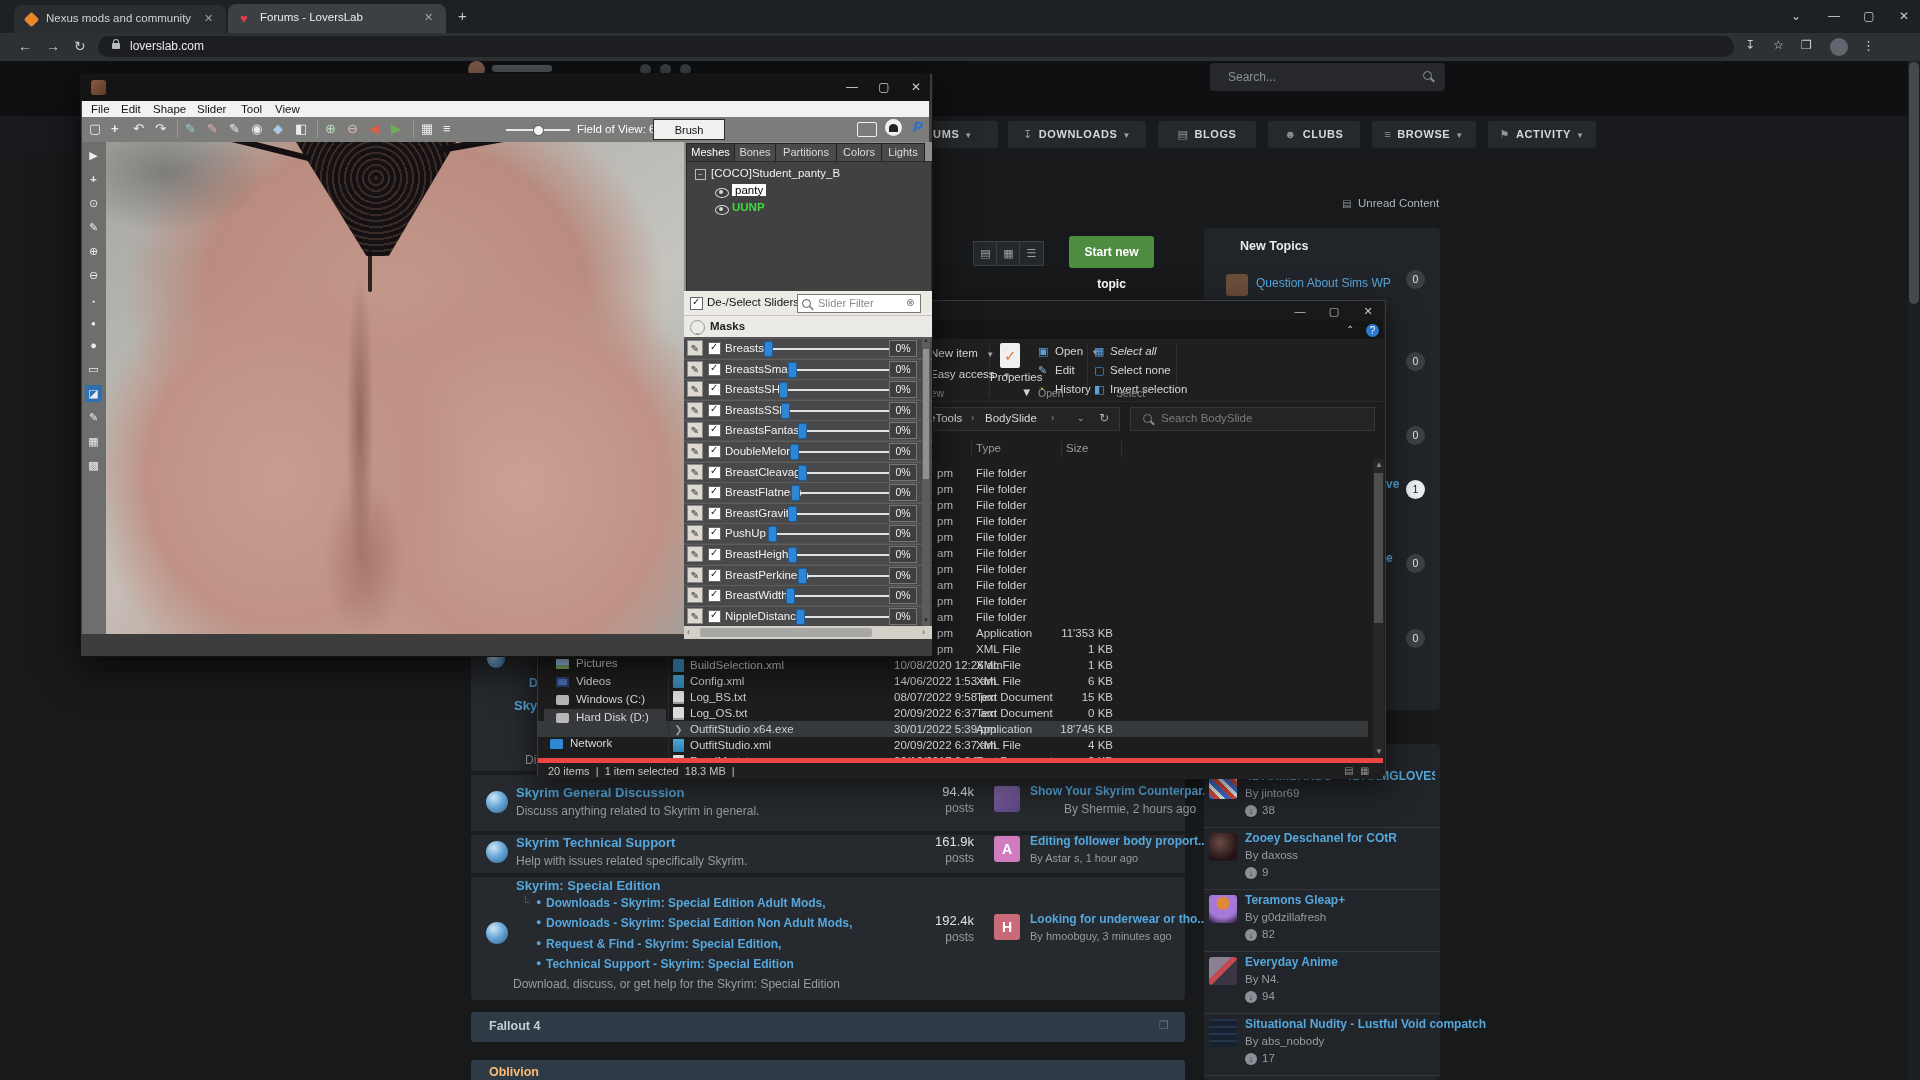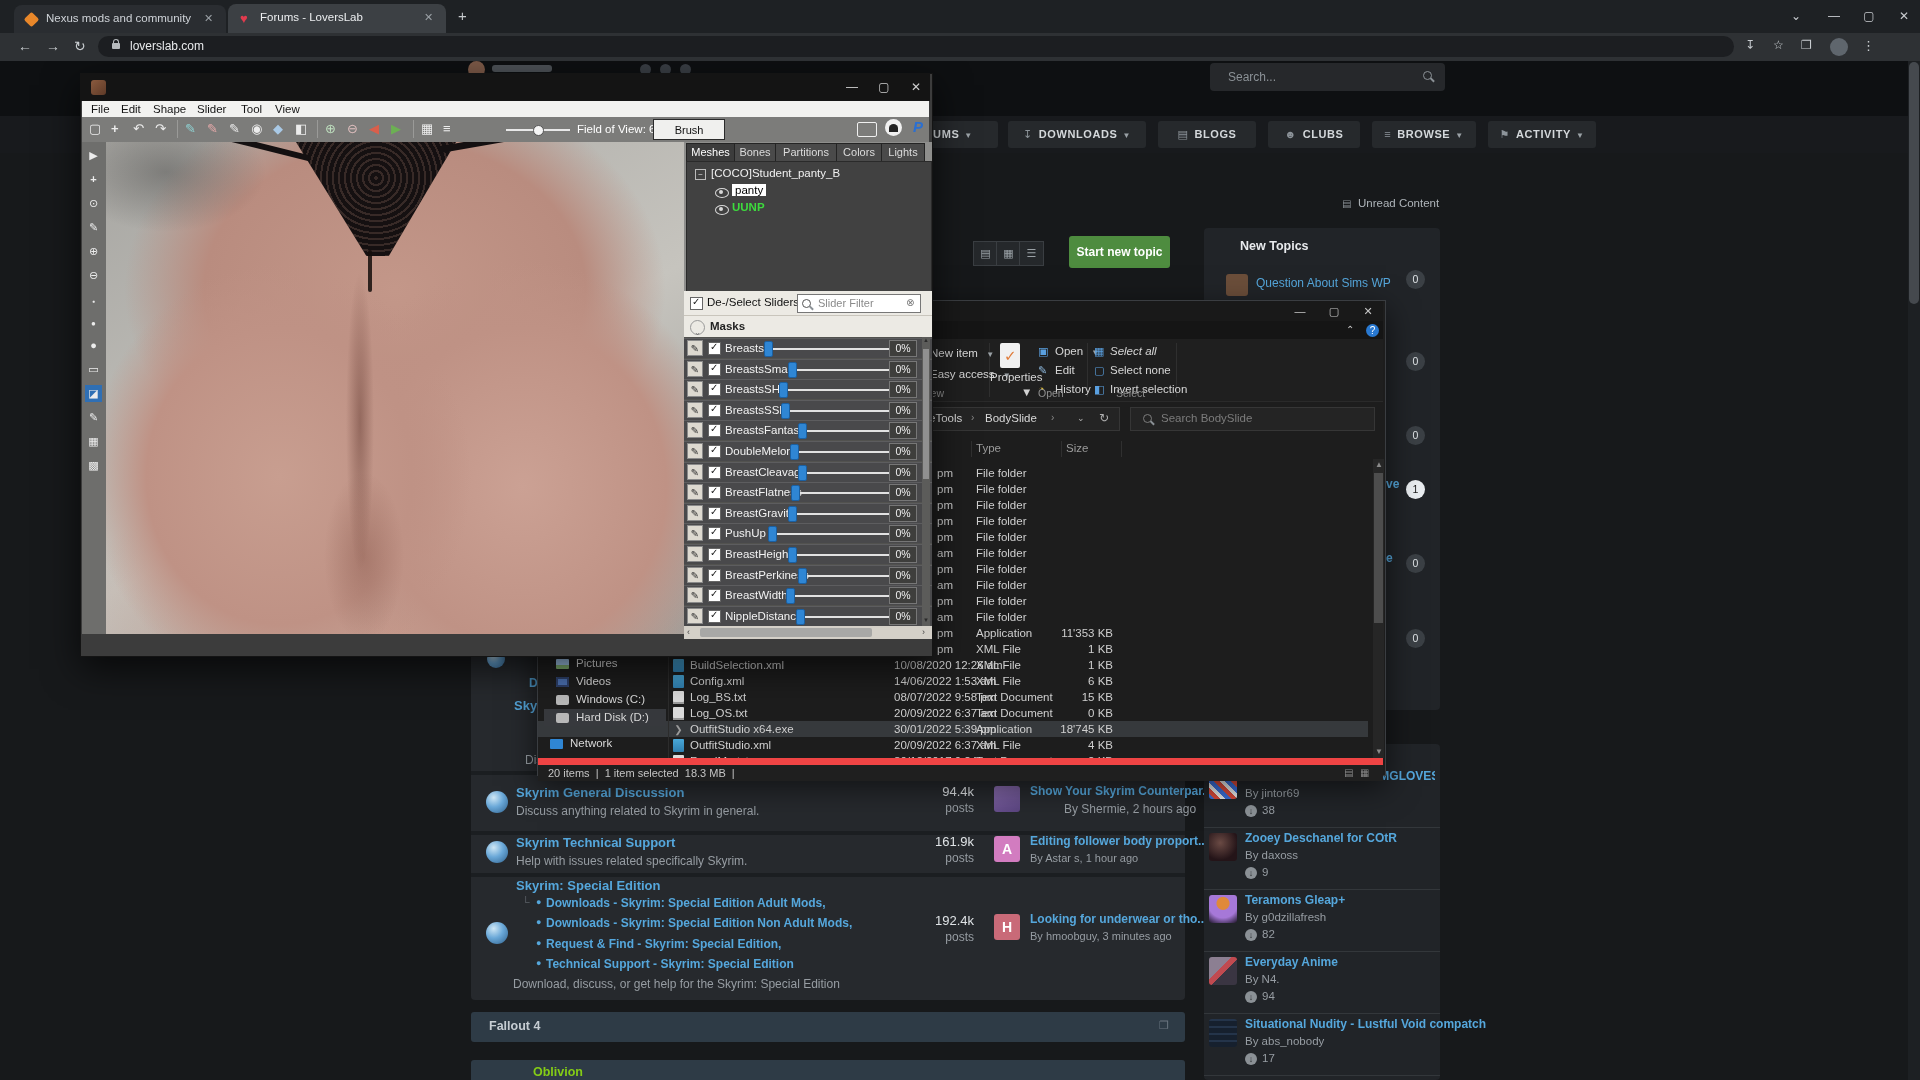--- a/index.html
+++ b/index.html
@@ -103,21 +103,21 @@
   <div class="pill" style="left:1268px;width:92px;"><span class="pic">☻</span><span>CLUBS</span></div>
   <div class="pill" style="left:1372px;width:104px;"><span class="pic">≡</span><span>BROWSE</span><span class="caret">▼</span></div>
   <div class="pill" style="left:1488px;width:108px;"><span class="pic">⚑</span><span>ACTIVITY</span><span class="caret">▼</span></div>
 
   <span class="tx" style="left:1342px;top:198px;font-size:10px;color:#8b9196;">▤</span>
   <span class="tx" style="left:1358px;top:197px;font-size:11.5px;color:#aeb4b9;">Unread Content</span>
 
   <div class="viewbtn" style="left:973px;">▤</div>
   <div class="viewbtn" style="left:996px;">▦</div>
   <div class="viewbtn" style="left:1019px;">☰</div>
-  <div class="ab" style="left:1069px;top:236px;width:101px;height:32px;background:#4e8c3f;border-radius:3px;text-align:center;">
+  <div class="ab" style="left:1069px;top:236px;width:85px;height:32px;background:#4e8c3f;border-radius:3px;text-align:center;">
     <span style="color:#fff;font-size:12px;font-weight:bold;line-height:32px;">Start new topic</span>
   </div>
 
   <div class="ab" style="left:1204px;top:228px;width:236px;height:482px;background:#212428;border-radius:4px;"></div>
   <span class="tx" style="left:1240px;top:239px;font-size:12.5px;font-weight:bold;color:#e8eaed;">New Topics</span>
   <div class="ab" style="left:1226px;top:274px;width:22px;height:22px;border-radius:3px;background:#6b4e3a;"></div>
   <span class="tx bluelink" style="left:1256px;top:276px;font-size:12px;font-weight:normal;color:#55a7dc;">Question About Sims WP</span>
   <div class="badge" style="top:270px;"><span>0</span></div>
   <div class="badge" style="top:352px;"><span>0</span></div>
   <div class="badge" style="top:426px;"><span>0</span></div>
@@ -175,21 +175,21 @@
     <span style="color:#fff;font-size:14px;line-height:26px;font-weight:bold;">H</span>
   </div>
   <span class="tx bluelink" style="left:1030px;top:912px;font-size:12px;">Looking for underwear or tho...</span>
   <span class="tx gtext" style="left:1030px;top:930px;font-size:11px;">By hmoobguy, 3 minutes ago</span>
 
   <div class="ab" style="left:471px;top:1012px;width:714px;height:30px;background:#2e3b46;border-radius:3px;">
     <span class="tx" style="left:18px;top:7px;font-size:12.5px;font-weight:bold;color:#c6cdd3;">Fallout 4</span>
     <span class="tx" style="left:688px;top:7px;font-size:11px;color:#6b7680;">❐</span>
   </div>
   <div class="ab" style="left:471px;top:1060px;width:714px;height:20px;background:#2e3b46;border-radius:3px 3px 0 0;">
-    <span class="tx" style="left:18px;top:5px;font-size:12.5px;font-weight:bold;color:#84cc16;margin-left:44px;">Oblivion</span>
+    <span class="tx" style="left:18px;top:5px;font-size:12.5px;font-weight:bold;color:#fdba74;">Oblivion</span>
   </div>
 
   <div class="ab" style="left:1204px;top:744px;width:236px;height:336px;background:#212428;border-radius:4px;"></div>
 
   <div class="ab" style="left:1209px;top:771px;width:28px;height:28px;border-radius:3px;background:repeating-linear-gradient(45deg,#3a6fd8 0 4px,#d84a3a 4px 8px,#e8e8e8 8px 12px);"></div>
   <span class="tx bluelink" style="left:1245px;top:769px;font-size:12px;max-width:190px;overflow:hidden;">4L ARMBANDS + 4L ARMGLOVES for...</span>
   <span class="tx gtext" style="left:1245px;top:787px;font-size:11.5px;">By jintor69</span>
   <span class="dlico" style="left:1245px;top:805px;">↓</span>
   <span class="tx gtext" style="left:1262px;top:804px;font-size:11.5px;">38</span>
   <div class="sep-dl" style="top:827px;"></div>
@@ -402,21 +402,21 @@
     <span class="xnav" style="left:38px;top:410px;">Hard Disk (D:)</span>
     <span class="xnico" style="left:12px;top:438px;background:#2f86d4;"></span>
     <span class="xnav" style="left:32px;top:436px;">Network</span>
 
     <div class="ab" style="left:835px;top:158px;width:11px;height:299px;background:#262626;">
       <span class="tx" style="left:2px;top:1px;font-size:8px;color:#8a8a8a;">▲</span>
       <div class="ab" style="left:1px;top:14px;width:9px;height:150px;background:#4d4d4d;"></div>
       <span class="tx" style="left:2px;top:288px;font-size:8px;color:#8a8a8a;">▼</span>
     </div>
 
-    <div class="ab" style="left:0;top:457px;width:845px;height:16px;background:#1f1f1f;border-top:7px solid #ef4444;">
+    <div class="ab" style="left:0;top:457px;width:845px;height:16px;background:#1f1f1f;border-top:5px solid #ef4444;">
       <span class="tx" style="left:10px;top:2px;font-size:11px;color:#c4c4c4;"><span>20 items</span>&nbsp;&nbsp;|&nbsp;&nbsp;<span>1 item selected</span>&nbsp;&nbsp;<span>18.3 MB</span>&nbsp;&nbsp;|</span>
       <span class="tx" style="left:806px;top:2px;font-size:10px;color:#8a8a8a;">▤</span>
       <span class="tx" style="left:822px;top:2px;font-size:10px;color:#8a8a8a;">▦</span>
     </div>
   </div>
 
   <div class="ab oswin">
 
     <div class="ab" style="left:0;top:0;width:849px;height:27px;background:#141414;"></div>
     <div class="ab" style="left:10px;top:6px;width:15px;height:15px;border-radius:3px;background:linear-gradient(135deg,#8a5a3e,#5e3a28);"></div>

